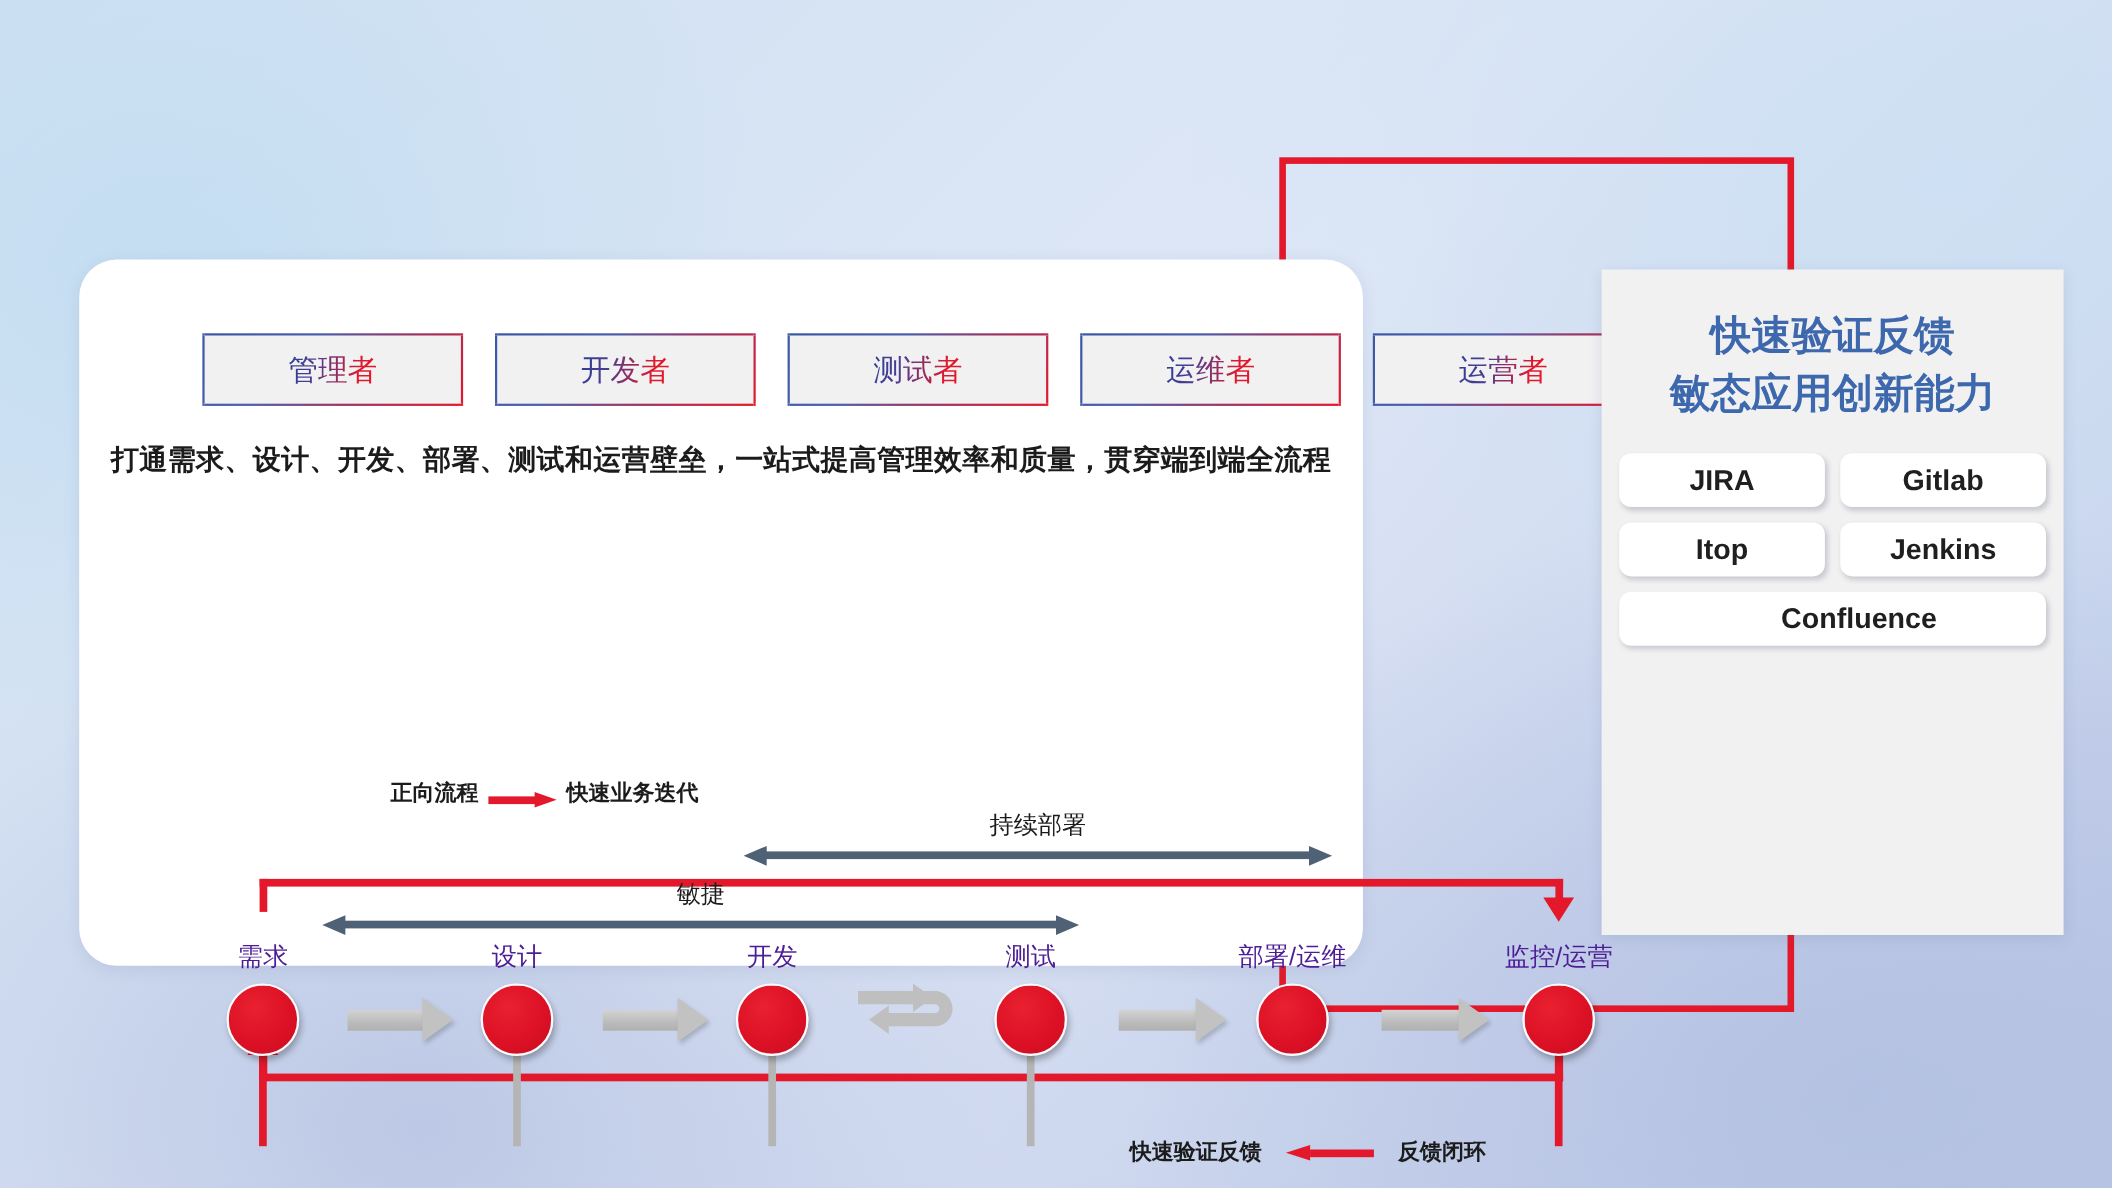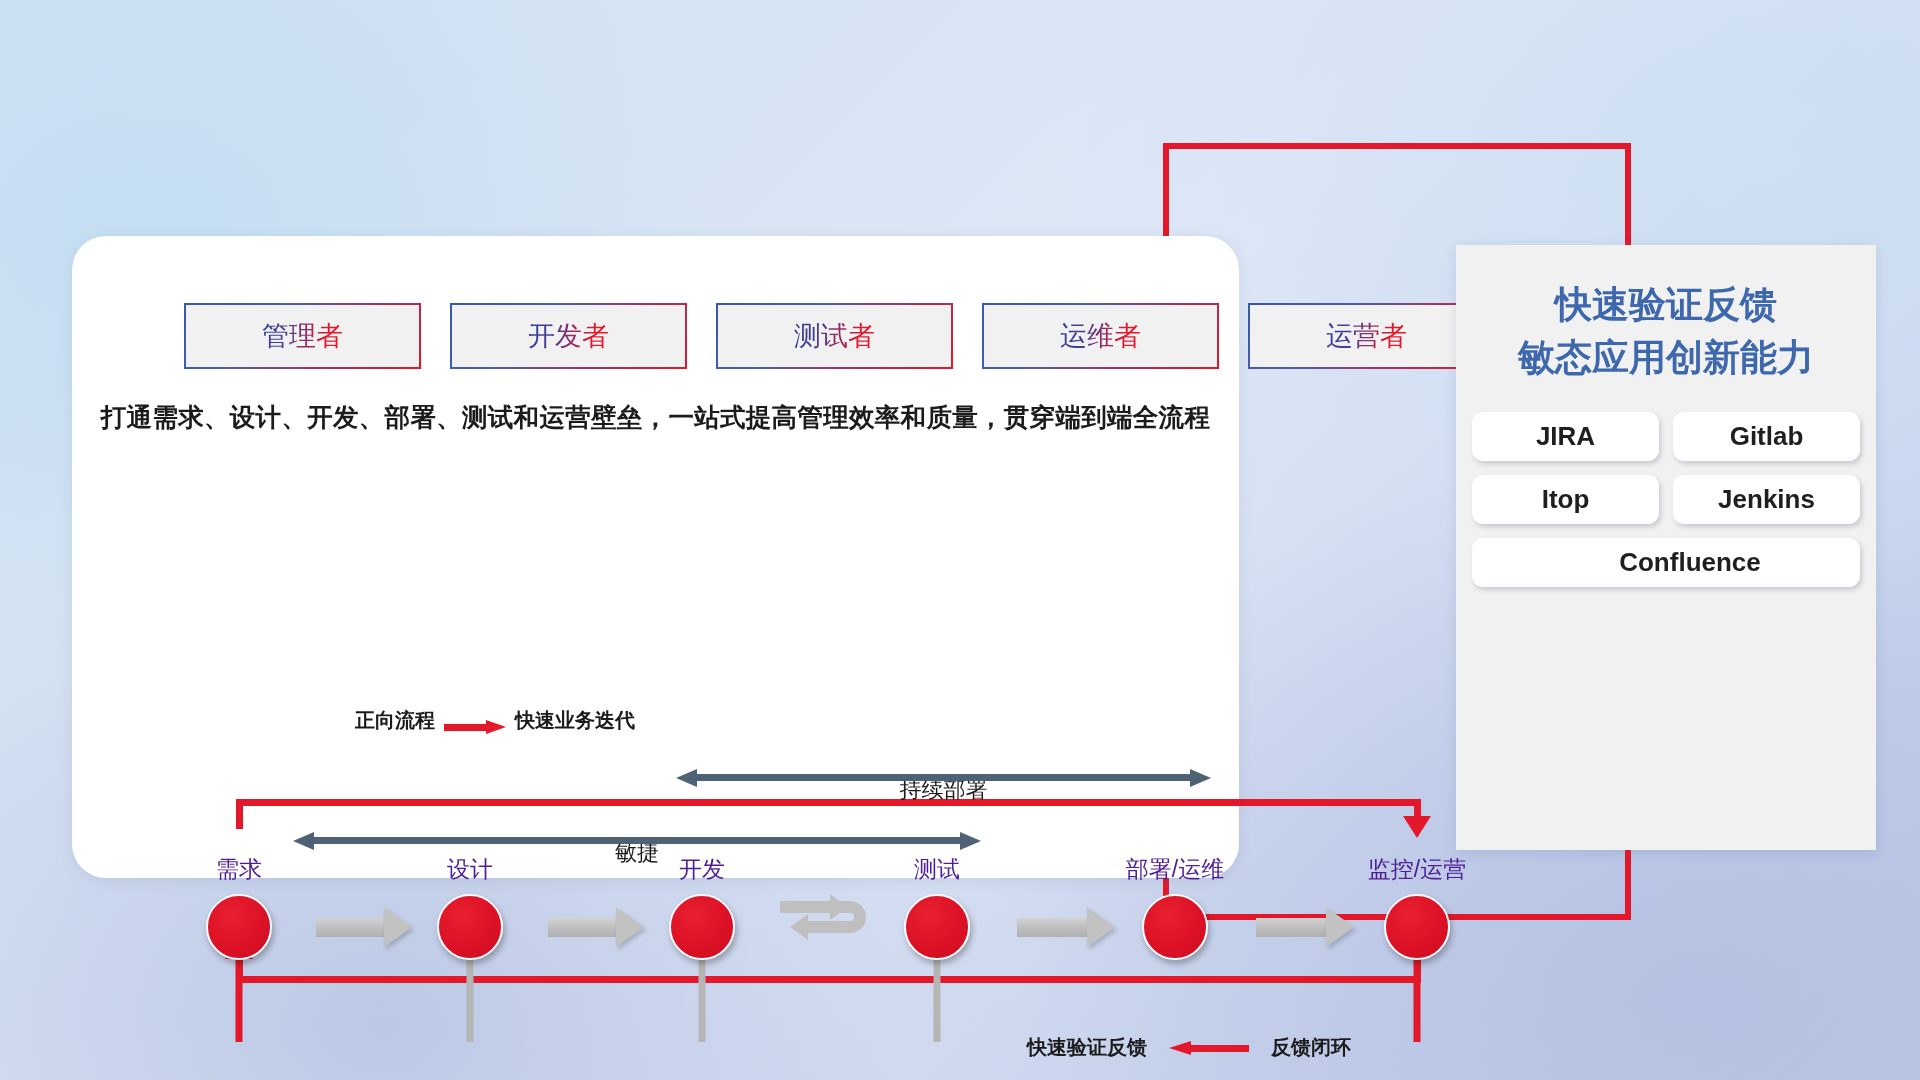--- a/index.html
+++ b/index.html
@@ -111,21 +111,20 @@
     border-top: 7px solid transparent; border-bottom: 7px solid transparent;
     border-right: 22px solid #e3182a;
   }
 
   
   .span-arrow { position: absolute; z-index: 6; }
   .span-arrow .lbl {
     position: absolute; left: 0; top: -34px; width: 100%;
     text-align: center; font-size: 22px; color: #1b1b1b; font-weight: 400;
     white-space: nowrap;
-    margin-top: 40px;
   }
   .span-arrow .bar {
     position: absolute; left: 19px; right: 19px; top: 5px;
     height: 7px; background: #4f6175;
   }
   .span-arrow .head-l, .span-arrow .head-r {
     position: absolute; top: -0.5px;
     border-top: 9px solid transparent; border-bottom: 9px solid transparent;
   }
   .span-arrow .head-l { left: 0; border-right: 21px solid #4f6175; }

